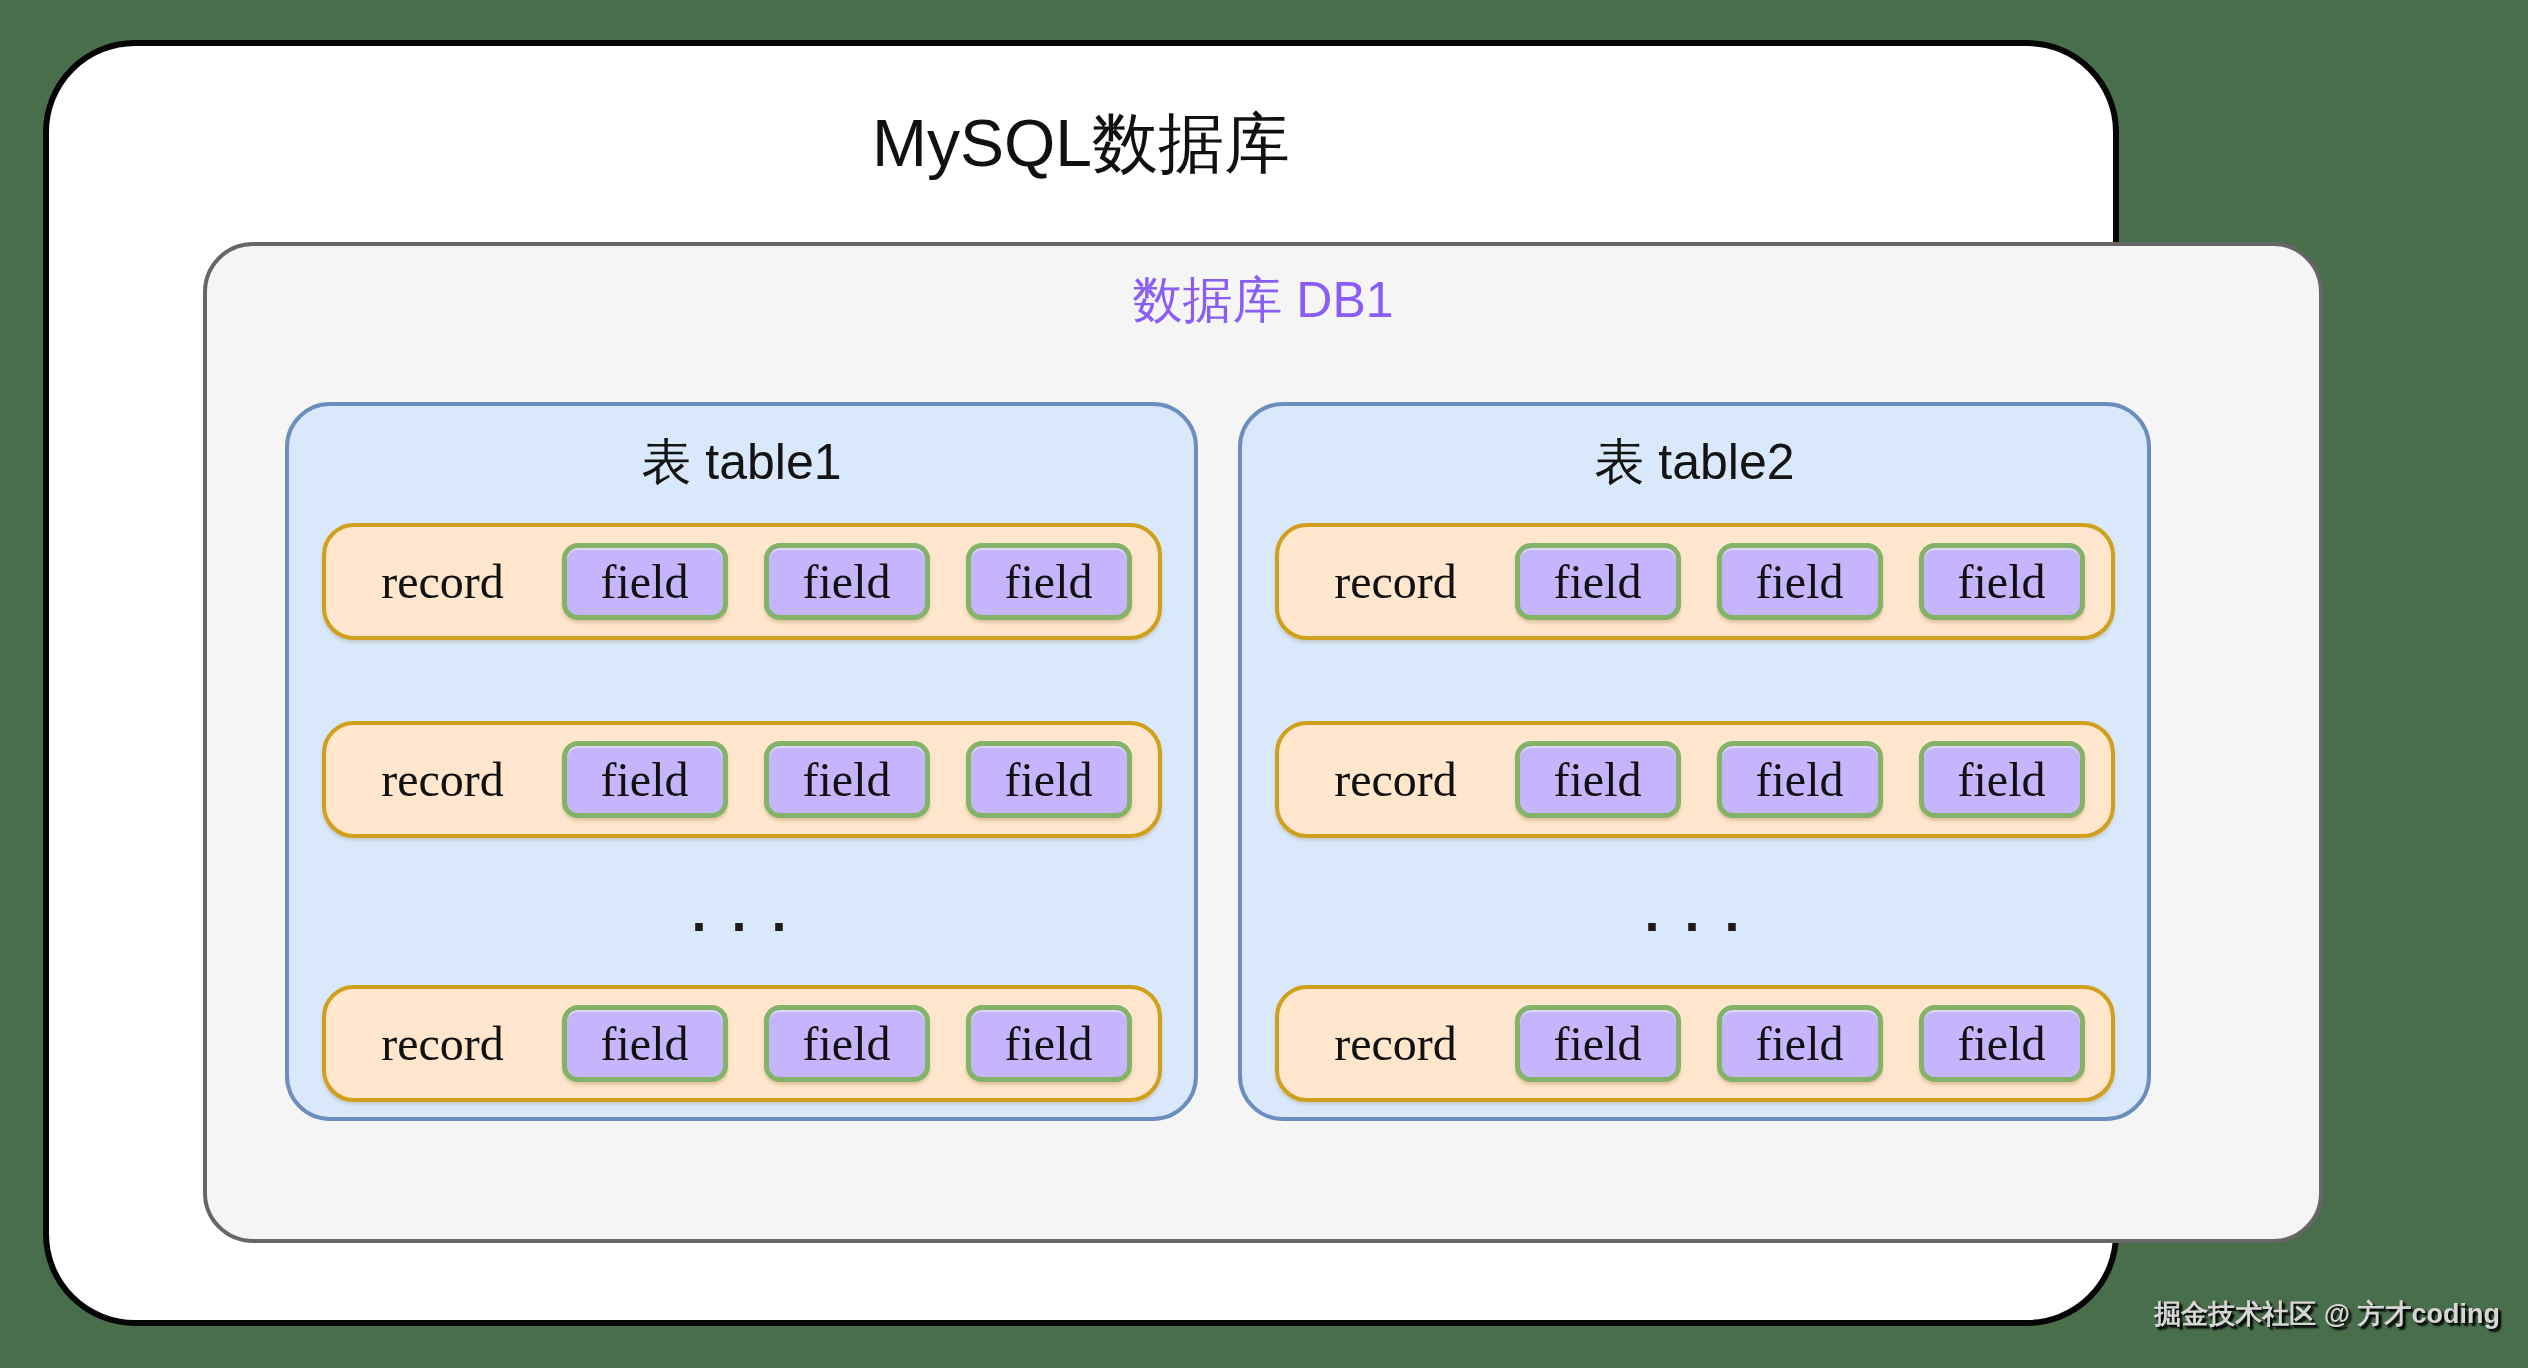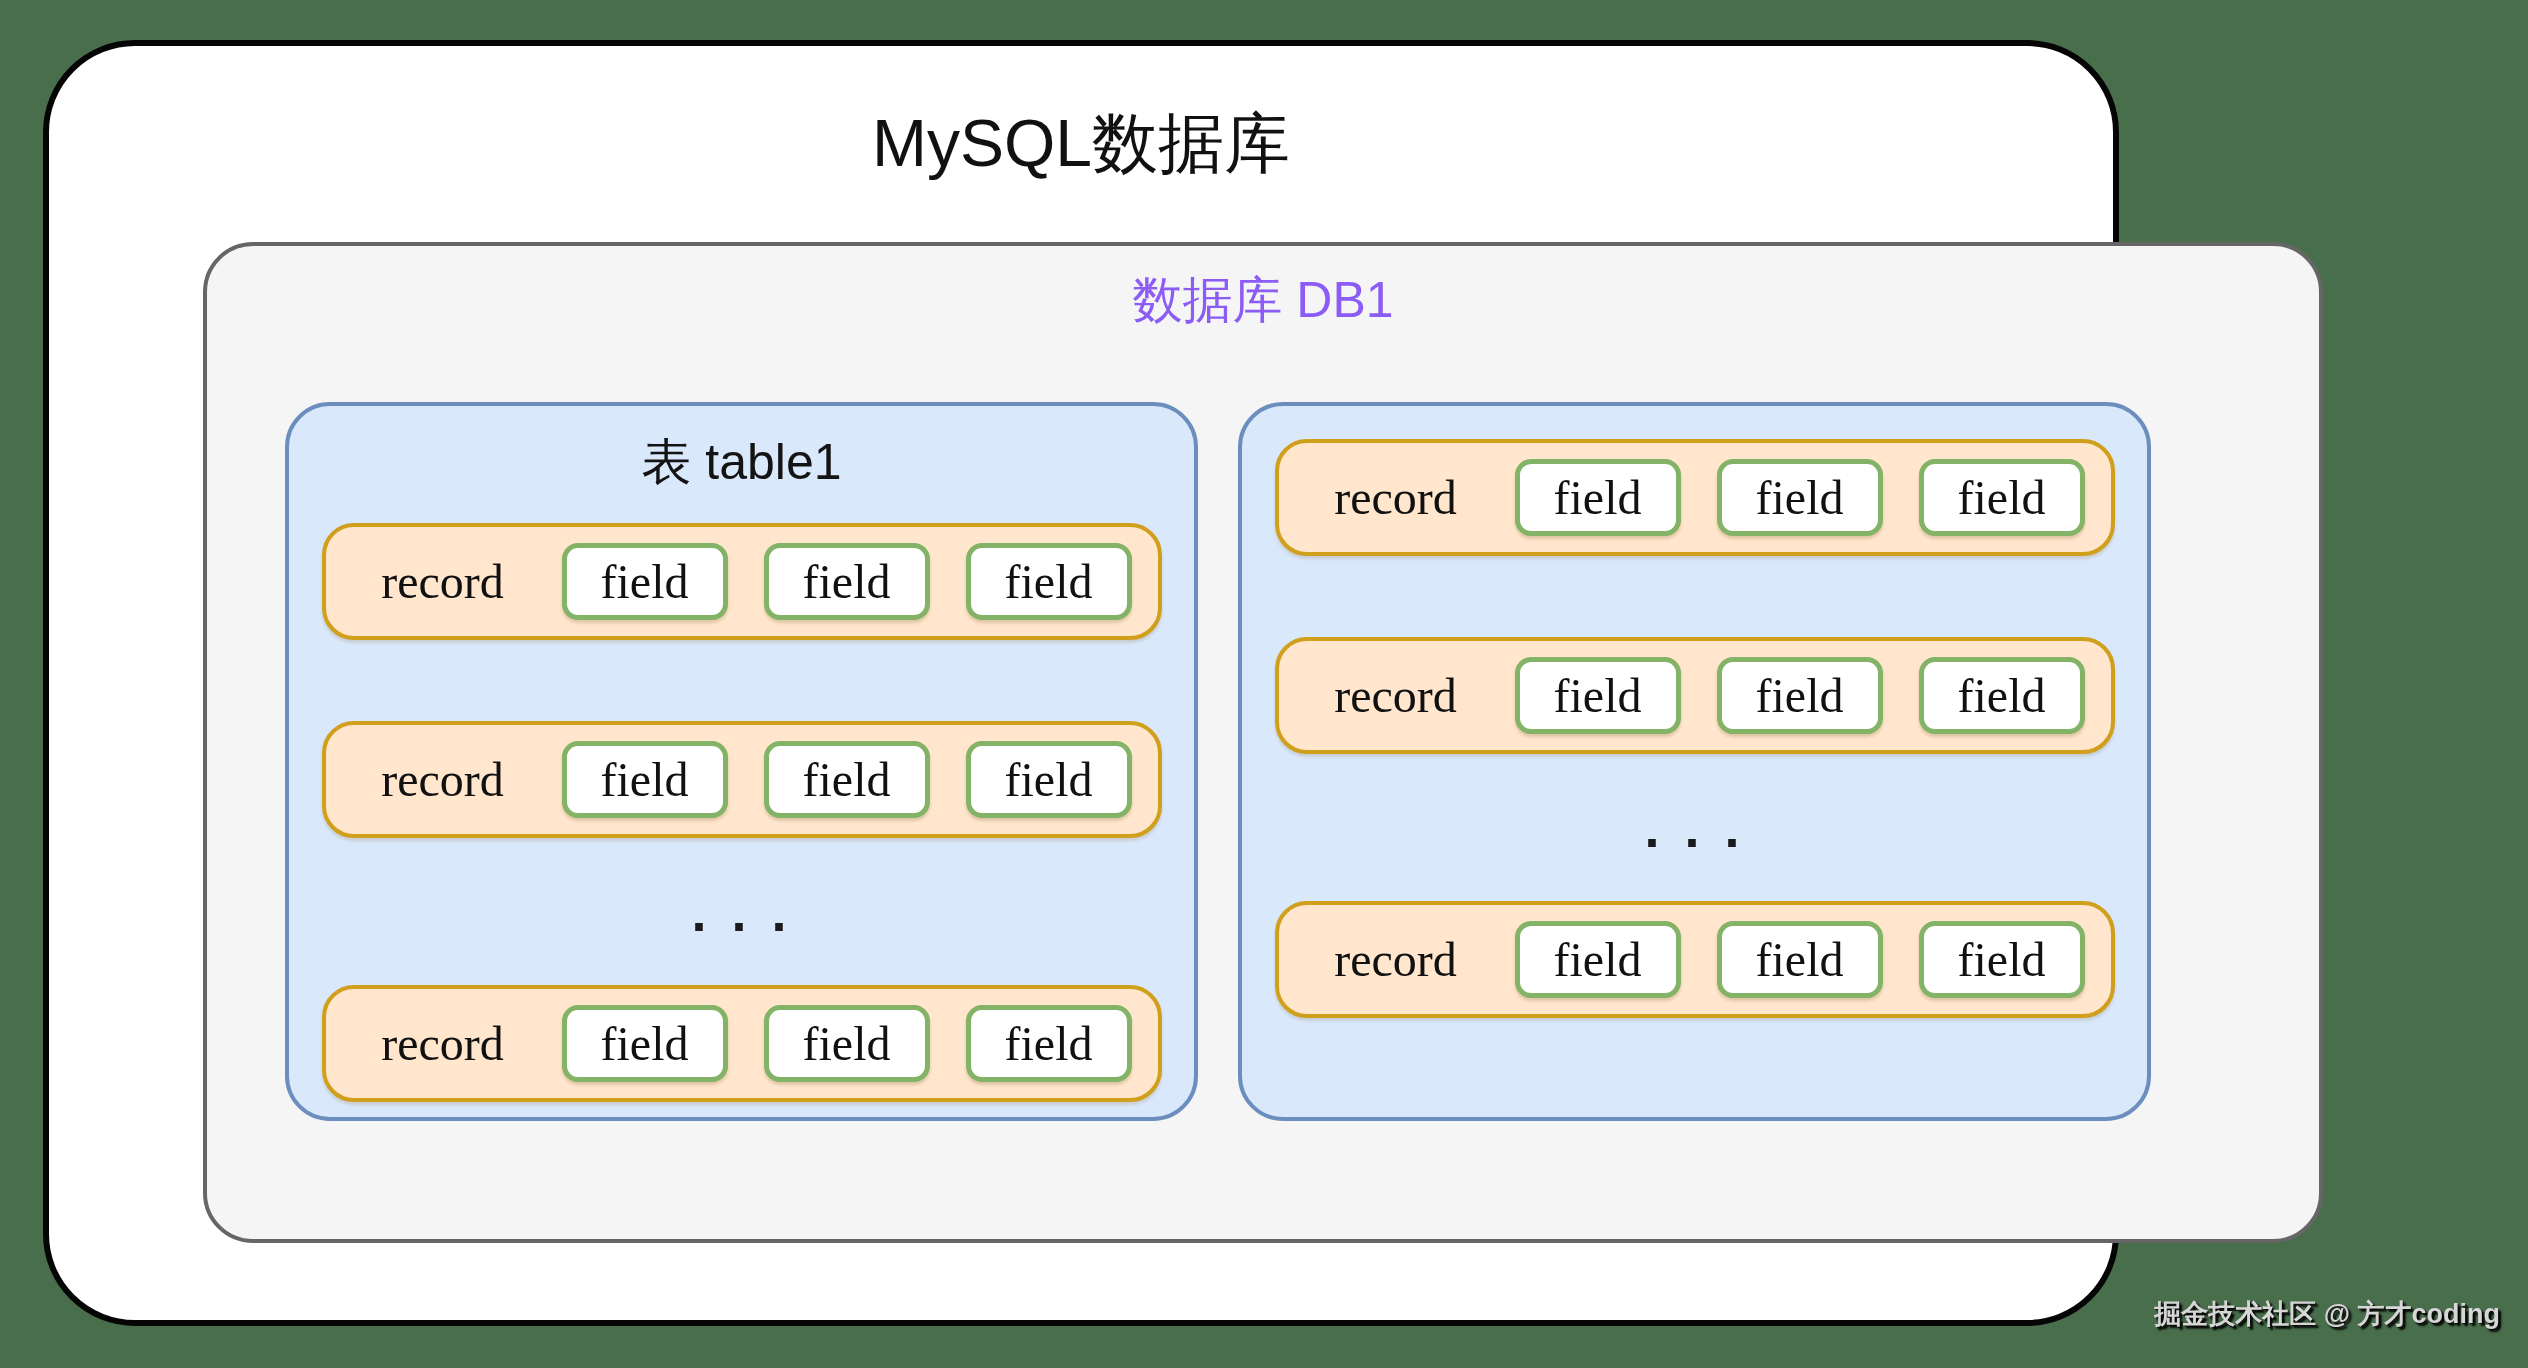--- a/index.html
+++ b/index.html
@@ -77,21 +77,21 @@
   .row.r2{margin-top:81px;}
   .rec{
     width:166px;
     text-align:center;
     font-size:48px;
     color:#111111;
     flex:none;
   }
   .field{
     width:166px;height:77px;
-    background:#ffffff;
+    background:#c4b5fd;
     border:5px solid #82b366;
     border-radius:16px;
     box-sizing:border-box;
     display:flex;align-items:center;justify-content:center;
     font-size:48px;
     color:#111111;
     flex:none;
     box-shadow:inset 0 2px 0 rgba(255,255,255,.45), 0 3px 3px rgba(120,90,30,.22);
   }
   .dots{
@@ -143,20 +143,21 @@
 
         <div class="row r3">
           <span class="rec">record</span>
           <span class="field">field</span>
           <span class="field">field</span>
           <span class="field">field</span>
         </div>
       </section>
 
       <section class="table">
+        <div class="table-label">表 table2</div>
 
         <div class="row r1">
           <span class="rec">record</span>
           <span class="field">field</span>
           <span class="field">field</span>
           <span class="field">field</span>
         </div>
 
         <div class="row r2">
           <span class="rec">record</span>

